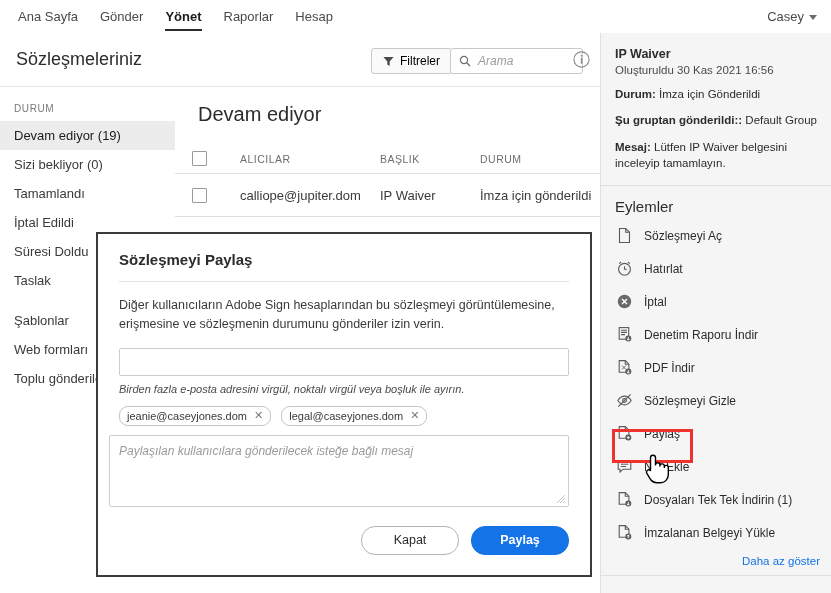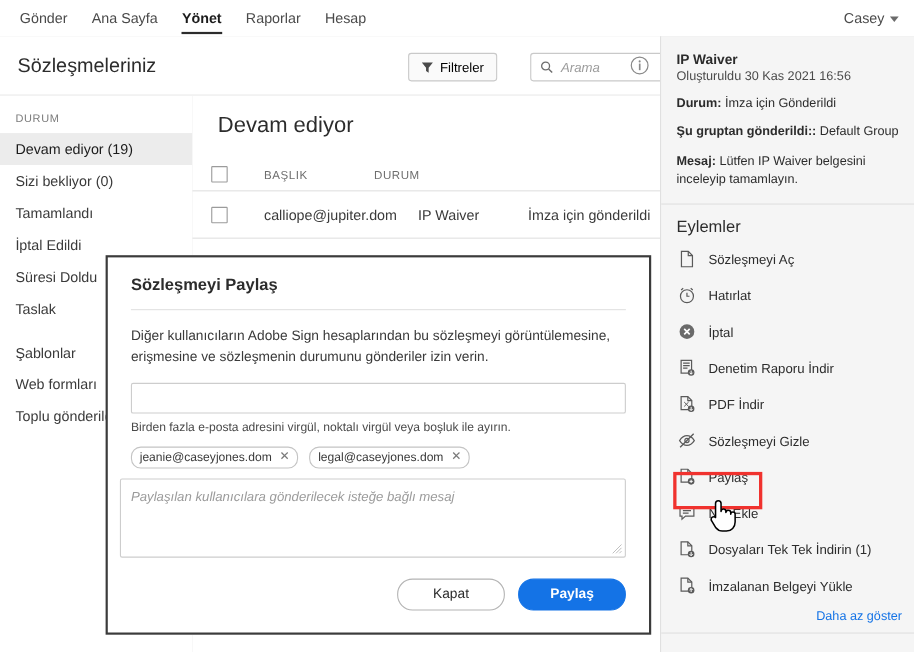--- a/index.html
+++ b/index.html
@@ -49,21 +49,21 @@
   .filter-btn{
     position:absolute;left:371px;top:15px;height:24px;
     display:flex;align-items:center;gap:6px;
     padding:0 11px;border:1px solid #c9c9c9;border-radius:3px;background:#fafafa;
     font-size:12px;color:#000000;cursor:pointer;
   }
   .funnel{width:11px;height:11px;display:block;}
   .searchbox{
     position:absolute;left:450px;top:15px;width:115px;height:24px;
     border:1px solid #c9c9c9;border-radius:3px;background:#fff;
-    display:flex;align-items:center;padding:0 8px;gap:7px;cursor:text;margin-left:32px;
+    display:flex;align-items:center;padding:0 8px;gap:7px;cursor:text;
   }
   .searchbox .ph{font-size:12px;color:#9b9b9b;font-style:italic;}
   .info-ic{
     position:absolute;left:572px;top:17px;width:19px;height:19px;cursor:pointer;
   }
 
   
   .sidebar{
     position:absolute;left:0;top:87px;width:175px;height:506px;
     background:#fff;border-right:1px solid #e4e4e4;
@@ -146,21 +146,21 @@
   }
   .m-title{font-size:15px;font-weight:bold;color:#2c2c2c;padding:17px 0 0 21px;}
   .m-rule{height:1px;background:#e2e2e2;margin:13px 21px 0 21px;}
   .m-desc{
     font-size:12.5px;color:#3a3a3a;line-height:1.55;padding:14px 24px 0 21px;
   }
   .m-input{
     margin:13px 21px 0 21px;height:26px;border:1px solid #cdcdcd;background:#fff;
     border-radius:2px;cursor:text;
   }
-  .m-hint{font-size:11px;color:#4a4a4a;padding:7px 21px 0 21px;}
+  .m-hint{font-size:11px;color:#4a4a4a;padding:7px 21px 0 21px;font-style:italic;}
   .chips{display:flex;gap:10px;padding:11px 21px 0 21px;}
   .chip{
     display:flex;align-items:center;gap:7px;height:18px;padding:0 7px;
     border:1px solid #c4c4c4;border-radius:9px;background:#fff;
     font-size:11px;color:#3a3a3a;cursor:default;
   }
   .chip .x{font-size:11px;color:#7a7a7a;cursor:pointer;line-height:1;}
   .m-area{
     margin:9px 21px 0 11px;height:70px;border:1px solid #cdcdcd;background:#fff;
     border-radius:2px;position:relative;cursor:text;
@@ -177,22 +177,22 @@
   .btn.sec{border:1px solid #b4b4b4;background:#fff;color:#2c2c2c;}
   .btn.pri{background:#1473e6;color:#fff;border:1px solid #1473e6;font-weight:bold;}
 </style>
 </head>
 <body>
 
 <div class="app">
 
   <div class="topnav">
     <div class="links">
+      <div class="navitem"><span>Ana Sayfa</span></div>
       <div class="navitem"><span>Gönder</span></div>
-      <div class="navitem"><span>Ana Sayfa</span></div>
       <div class="navitem active"><span>Yönet</span></div>
       <div class="navitem"><span>Raporlar</span></div>
       <div class="navitem"><span>Hesap</span></div>
     </div>
     <div class="useracct">
       <span>Casey</span>
       <span class="caret"></span>
     </div>
   </div>
 
@@ -235,20 +235,21 @@
     <div class="sb-item"><span>Toplu gönderiler</span></div>
   </div>
 
   <div class="main">
     <div class="list-title">Devam ediyor</div>
     <div class="tbl">
       <div class="thead">
         <div class="c-chk">
           <div class="chk"></div>
         </div>
+        <div class="c-rec"><span>ALICILAR</span></div>
         <div class="c-tit"><span>BAŞLIK</span></div>
         <div class="c-sta"><span>DURUM</span></div>
       </div>
       <div class="trow">
         <div class="c-chk">
           <div class="chk"></div>
         </div>
         <div class="c-rec"><span>calliope@jupiter.dom</span></div>
         <div class="c-tit"><span>IP Waiver</span></div>
         <div class="c-sta"><span>İmza için gönderildi</span></div>

